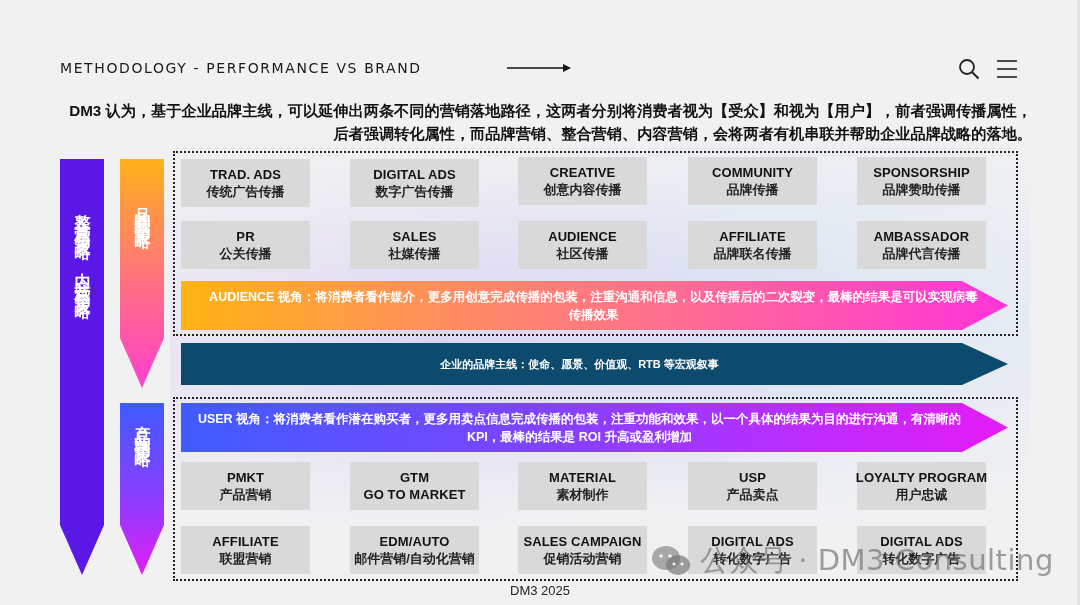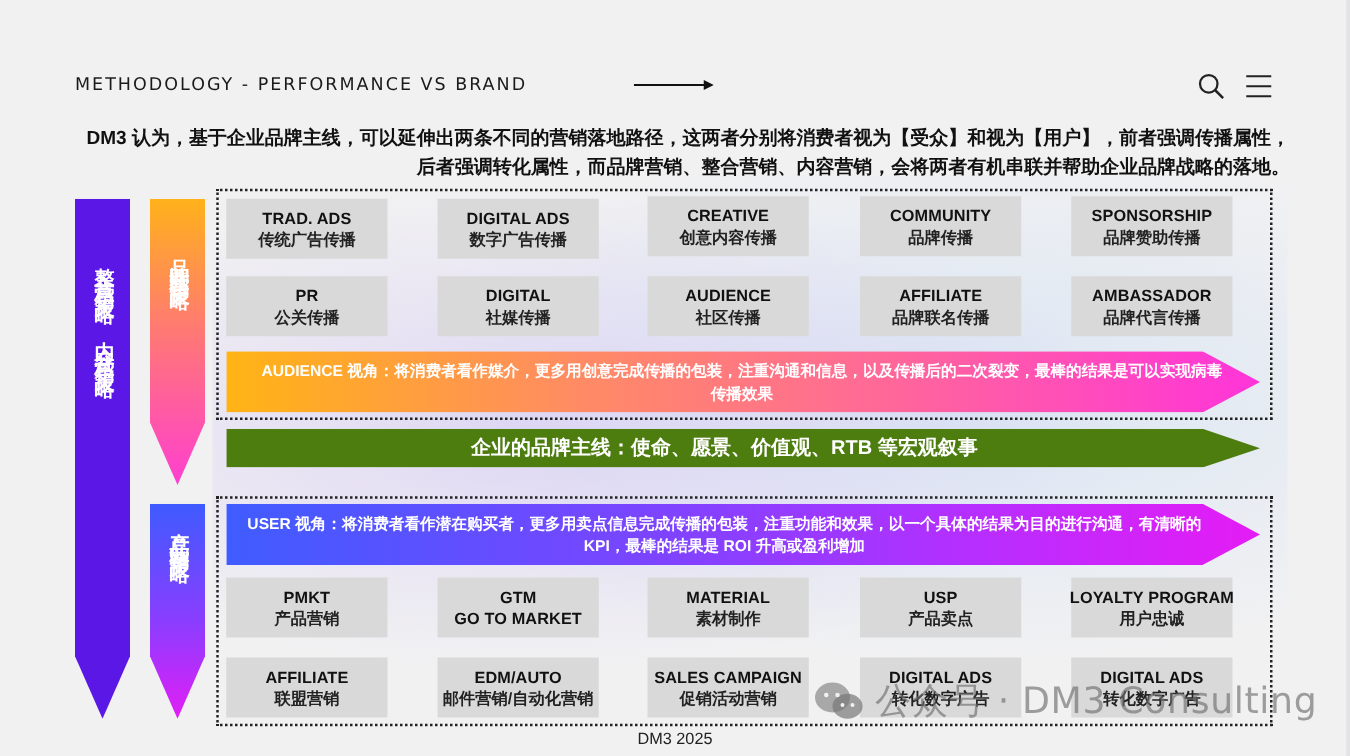--- a/index.html
+++ b/index.html
@@ -58,21 +58,21 @@
   .card .cn { font-size: 13px; font-weight: bold; color: #222; line-height: 18px; white-space: nowrap; }
 
   .h-arrow {
     position: absolute; left: 181px; width: 827px;
     clip-path: polygon(0 0, calc(100% - 46px) 0, 100% 50%, calc(100% - 46px) 100%, 0 100%);
     color: #fff; font-weight: bold; font-size: 12.5px; line-height: 18px;
     display: flex; align-items: center; justify-content: center; text-align: center;
   }
   .h-arrow .inner { width: 790px; margin-right: 30px; }
   .arrow-audience { top: 281px; height: 49px; background: linear-gradient(90deg, #ffb414 0%, #ff8a66 35%, #ff6d92 60%, #ff34da 100%); padding-left: 28px; }
-  .arrow-mainline { top: 343px; height: 31px; background: #4d7c0f; font-size: 16px; }
+  .arrow-mainline { top: 343px; height: 42px; background: #0c4a6e; font-size: 11px; }
   .arrow-user { top: 403px; height: 49px; background: linear-gradient(90deg, #3f5cff 0%, #7a45ff 40%, #b230ff 70%, #e51cf5 100%); }
 
   .footer { position: absolute; left: 0; width: 1080px; top: 583px; text-align: center; font-size: 13px; color: #222; }
 
   .watermark {
     position: absolute; left: 650px; top: 541px; height: 40px;
     display: flex; align-items: center; gap: 8px;
     color: rgba(110,110,110,0.65); font-size: 29px; letter-spacing: 0.5px;
     font-family: "DejaVu Sans", sans-serif; white-space: nowrap;
   }
@@ -132,21 +132,21 @@
 </div>
 <div class="card" style="left:857px;top:157px">
   <span class="en">SPONSORSHIP</span>
   <span class="cn">品牌赞助传播</span>
 </div>
 <div class="card" style="left:181px;top:221px">
   <span class="en">PR</span>
   <span class="cn">公关传播</span>
 </div>
 <div class="card" style="left:350px;top:221px">
-  <span class="en">DIGITAL</span>
+  <span class="en">SALES</span>
   <span class="cn">社媒传播</span>
 </div>
 <div class="card" style="left:518px;top:221px">
   <span class="en">AUDIENCE</span>
   <span class="cn">社区传播</span>
 </div>
 <div class="card" style="left:688px;top:221px">
   <span class="en">AFFILIATE</span>
   <span class="cn">品牌联名传播</span>
 </div>

